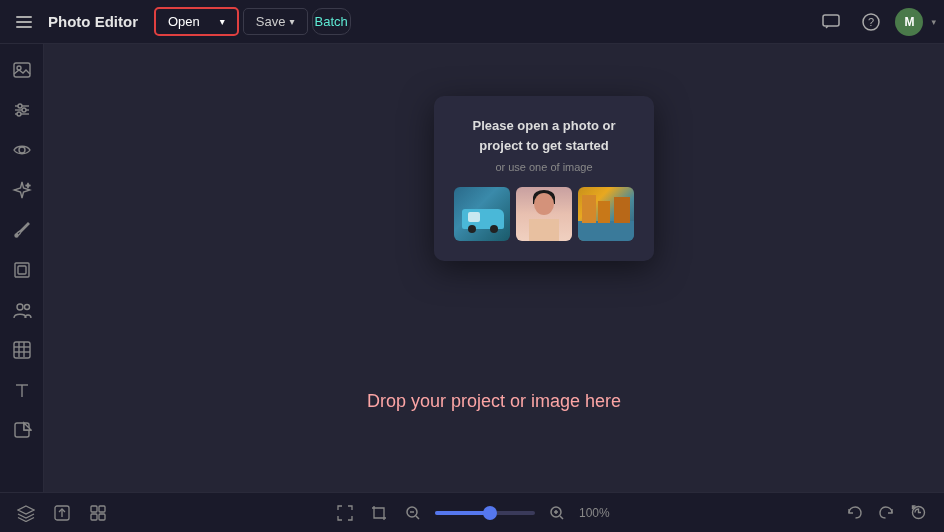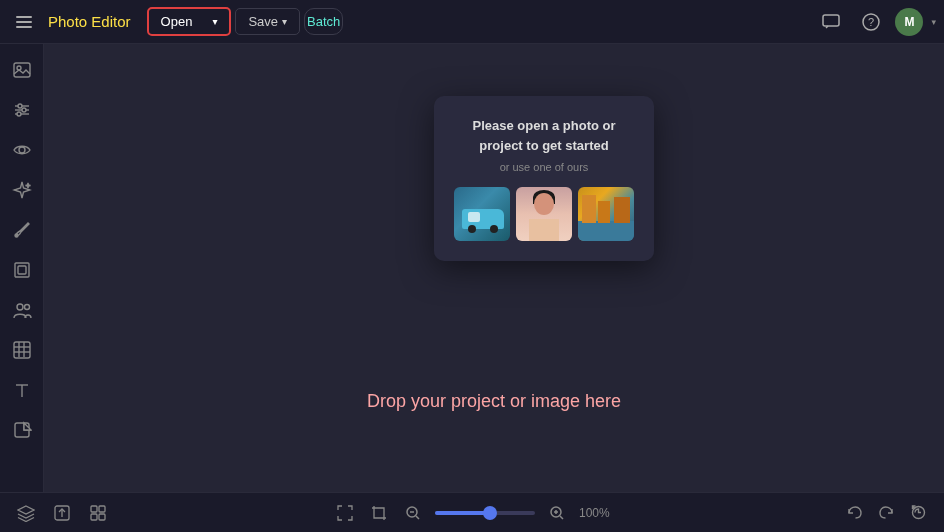--- a/index.html
+++ b/index.html
@@ -34,22 +34,22 @@
       width: 32px;
       height: 32px;
       display: flex;
       align-items: center;
       justify-content: center;
       cursor: pointer;
       border-radius: 4px;
     }
     .app-title {
       font-size: 15px;
-      font-weight: 400;
-      color: #fde047;
+      font-weight: 700;
+      color: #e5e5e5;
     }
     .header-center {
       display: flex;
       align-items: center;
       gap: 4px;
       margin-left: 8px;
     }
     .btn-open {
       display: flex;
       align-items: center;
@@ -454,21 +454,21 @@
         <path d="M12 3 L12 10 L19 10" stroke="#888" stroke-width="1.4" fill="none"></path>
         <path d="M12 3 L19 10 L12 10 Z" fill="#1a1a2a" stroke="#888" stroke-width="1.4"></path>
       </svg>
     </div>
   </div>
 
   <div class="canvas-area">
 
     <div class="open-popup">
       <div class="popup-title">Please open a photo or project to get started</div>
-      <div class="popup-subtitle">or use one of ours</div>
+      <div class="popup-subtitle">or use one of image</div>
       <div class="popup-images">
 
         <div class="popup-img popup-img-1">
           <div class="van-body">
             <div class="van-window"></div>
             <div class="van-wheel1"></div>
             <div class="van-wheel2"></div>
           </div>
         </div>
 

